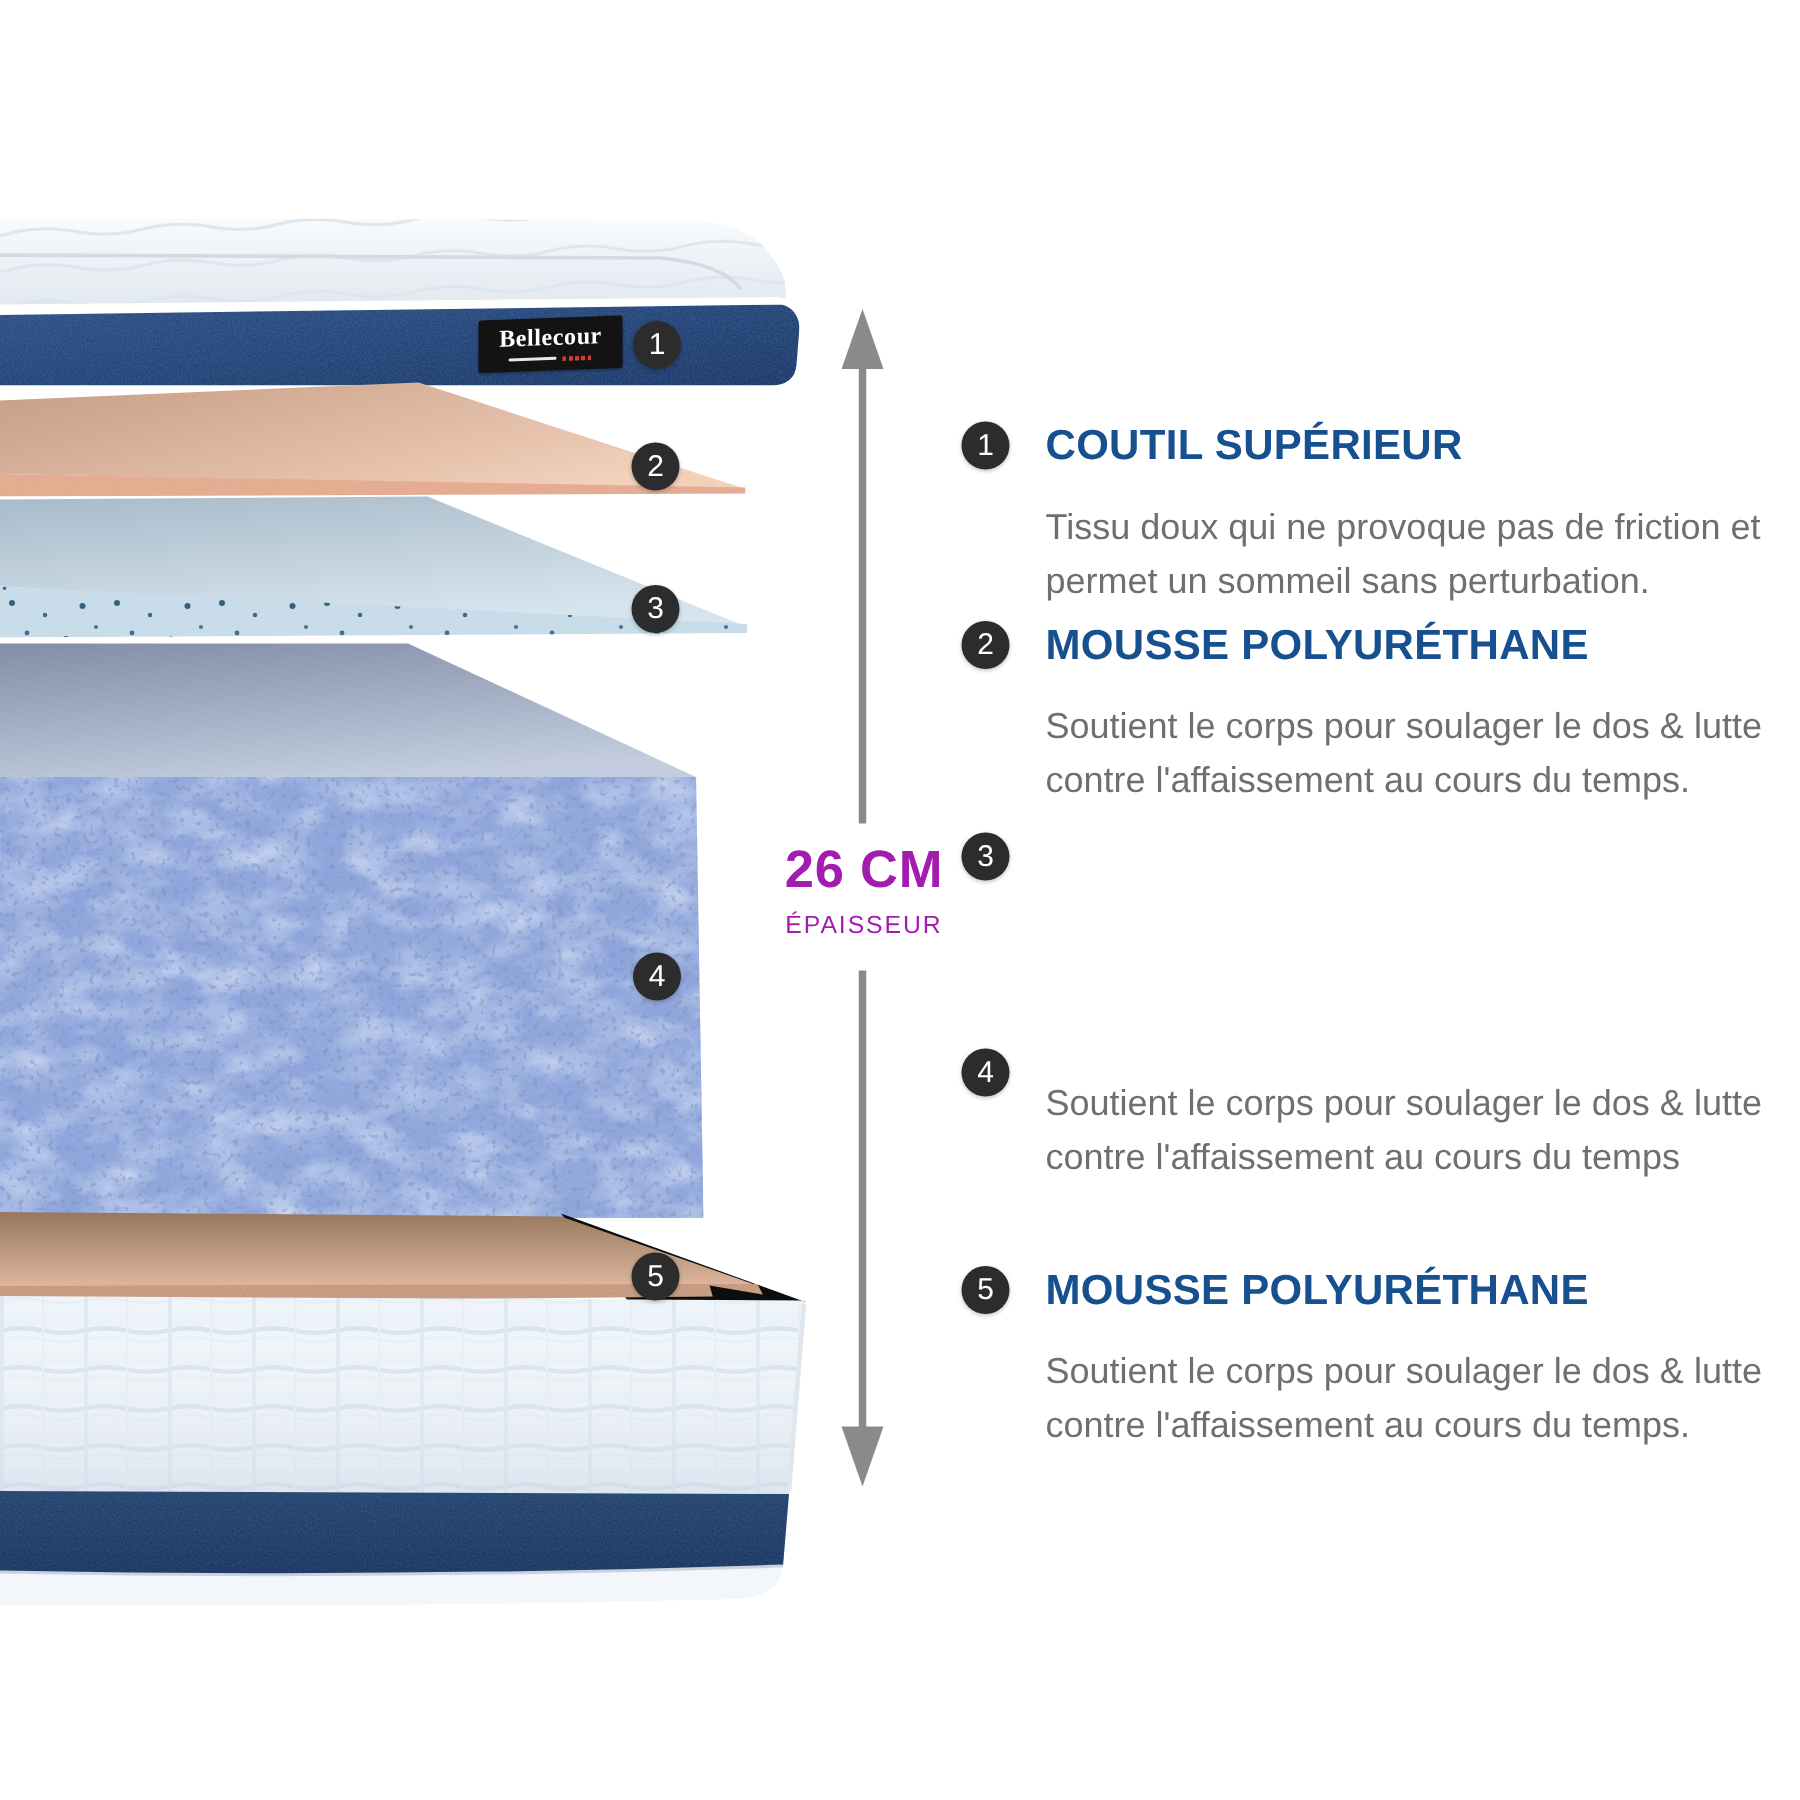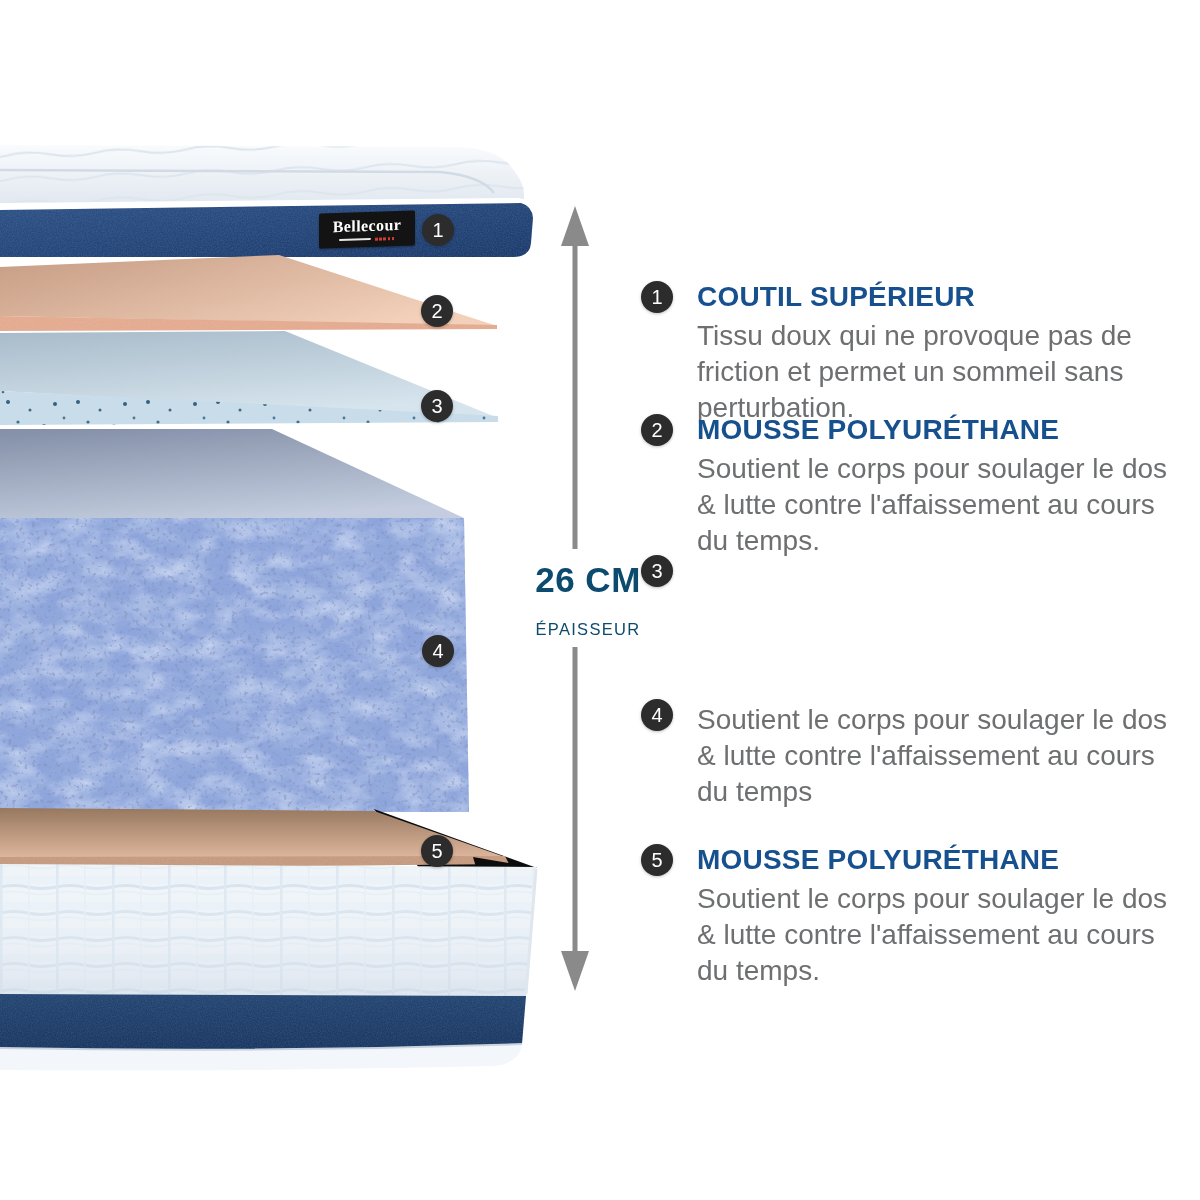--- a/index.html
+++ b/index.html
@@ -31,36 +31,36 @@
   .badge{
     position:absolute;width:32px;height:32px;border-radius:50%;
     background:#2d2c2c;color:#ffffff;
     display:flex;align-items:center;justify-content:center;
     font-size:20px;font-weight:400;line-height:1;
     box-shadow:0 1px 3px rgba(0,0,0,.25);
   }
 
   
   .measure{
-    position:absolute;left:588px;top:560px;transform:translateX(-50%);
-    text-align:center;color:#0c4a6e;white-space:nowrap;
+    position:absolute;left:576px;top:560px;transform:translateX(-50%);
+    text-align:center;color:#a21caf;white-space:nowrap;
   }
   .measure .value{font-size:35px;font-weight:700;letter-spacing:.5px;}
-  .measure .caption{font-size:16.5px;font-weight:400;letter-spacing:1.3px;margin-top:20px;text-align:center;}
+  .measure .caption{font-size:16.5px;font-weight:400;letter-spacing:1.3px;margin-top:8px;text-align:center;}
 
   
   .legend-item{position:absolute;left:640px;width:530px;}
   .legend-badge{position:absolute;left:1px;top:1px;}
   .legend-content{margin-left:57px;}
   .legend-title{
     color:#17508e;font-size:28px;font-weight:700;line-height:34px;letter-spacing:.2px;
   }
   .legend-desc{
-    color:#6e6f71;font-size:28px;font-weight:400;line-height:36px;
-    width:482px;margin-top:4px;
+    color:#6e6f71;font-size:24px;font-weight:400;line-height:36px;
+    width:482px;margin-top:20px;
   }
 </style>
 </head>
 <body>
 
 <div class="canvas">
 
   <svg class="diagram-svg" width="1200" height="1200" viewBox="0 0 1200 1200">
     <defs>
       <linearGradient id="gTopQuilt" x1="0" y1="0" x2="0" y2="1">

